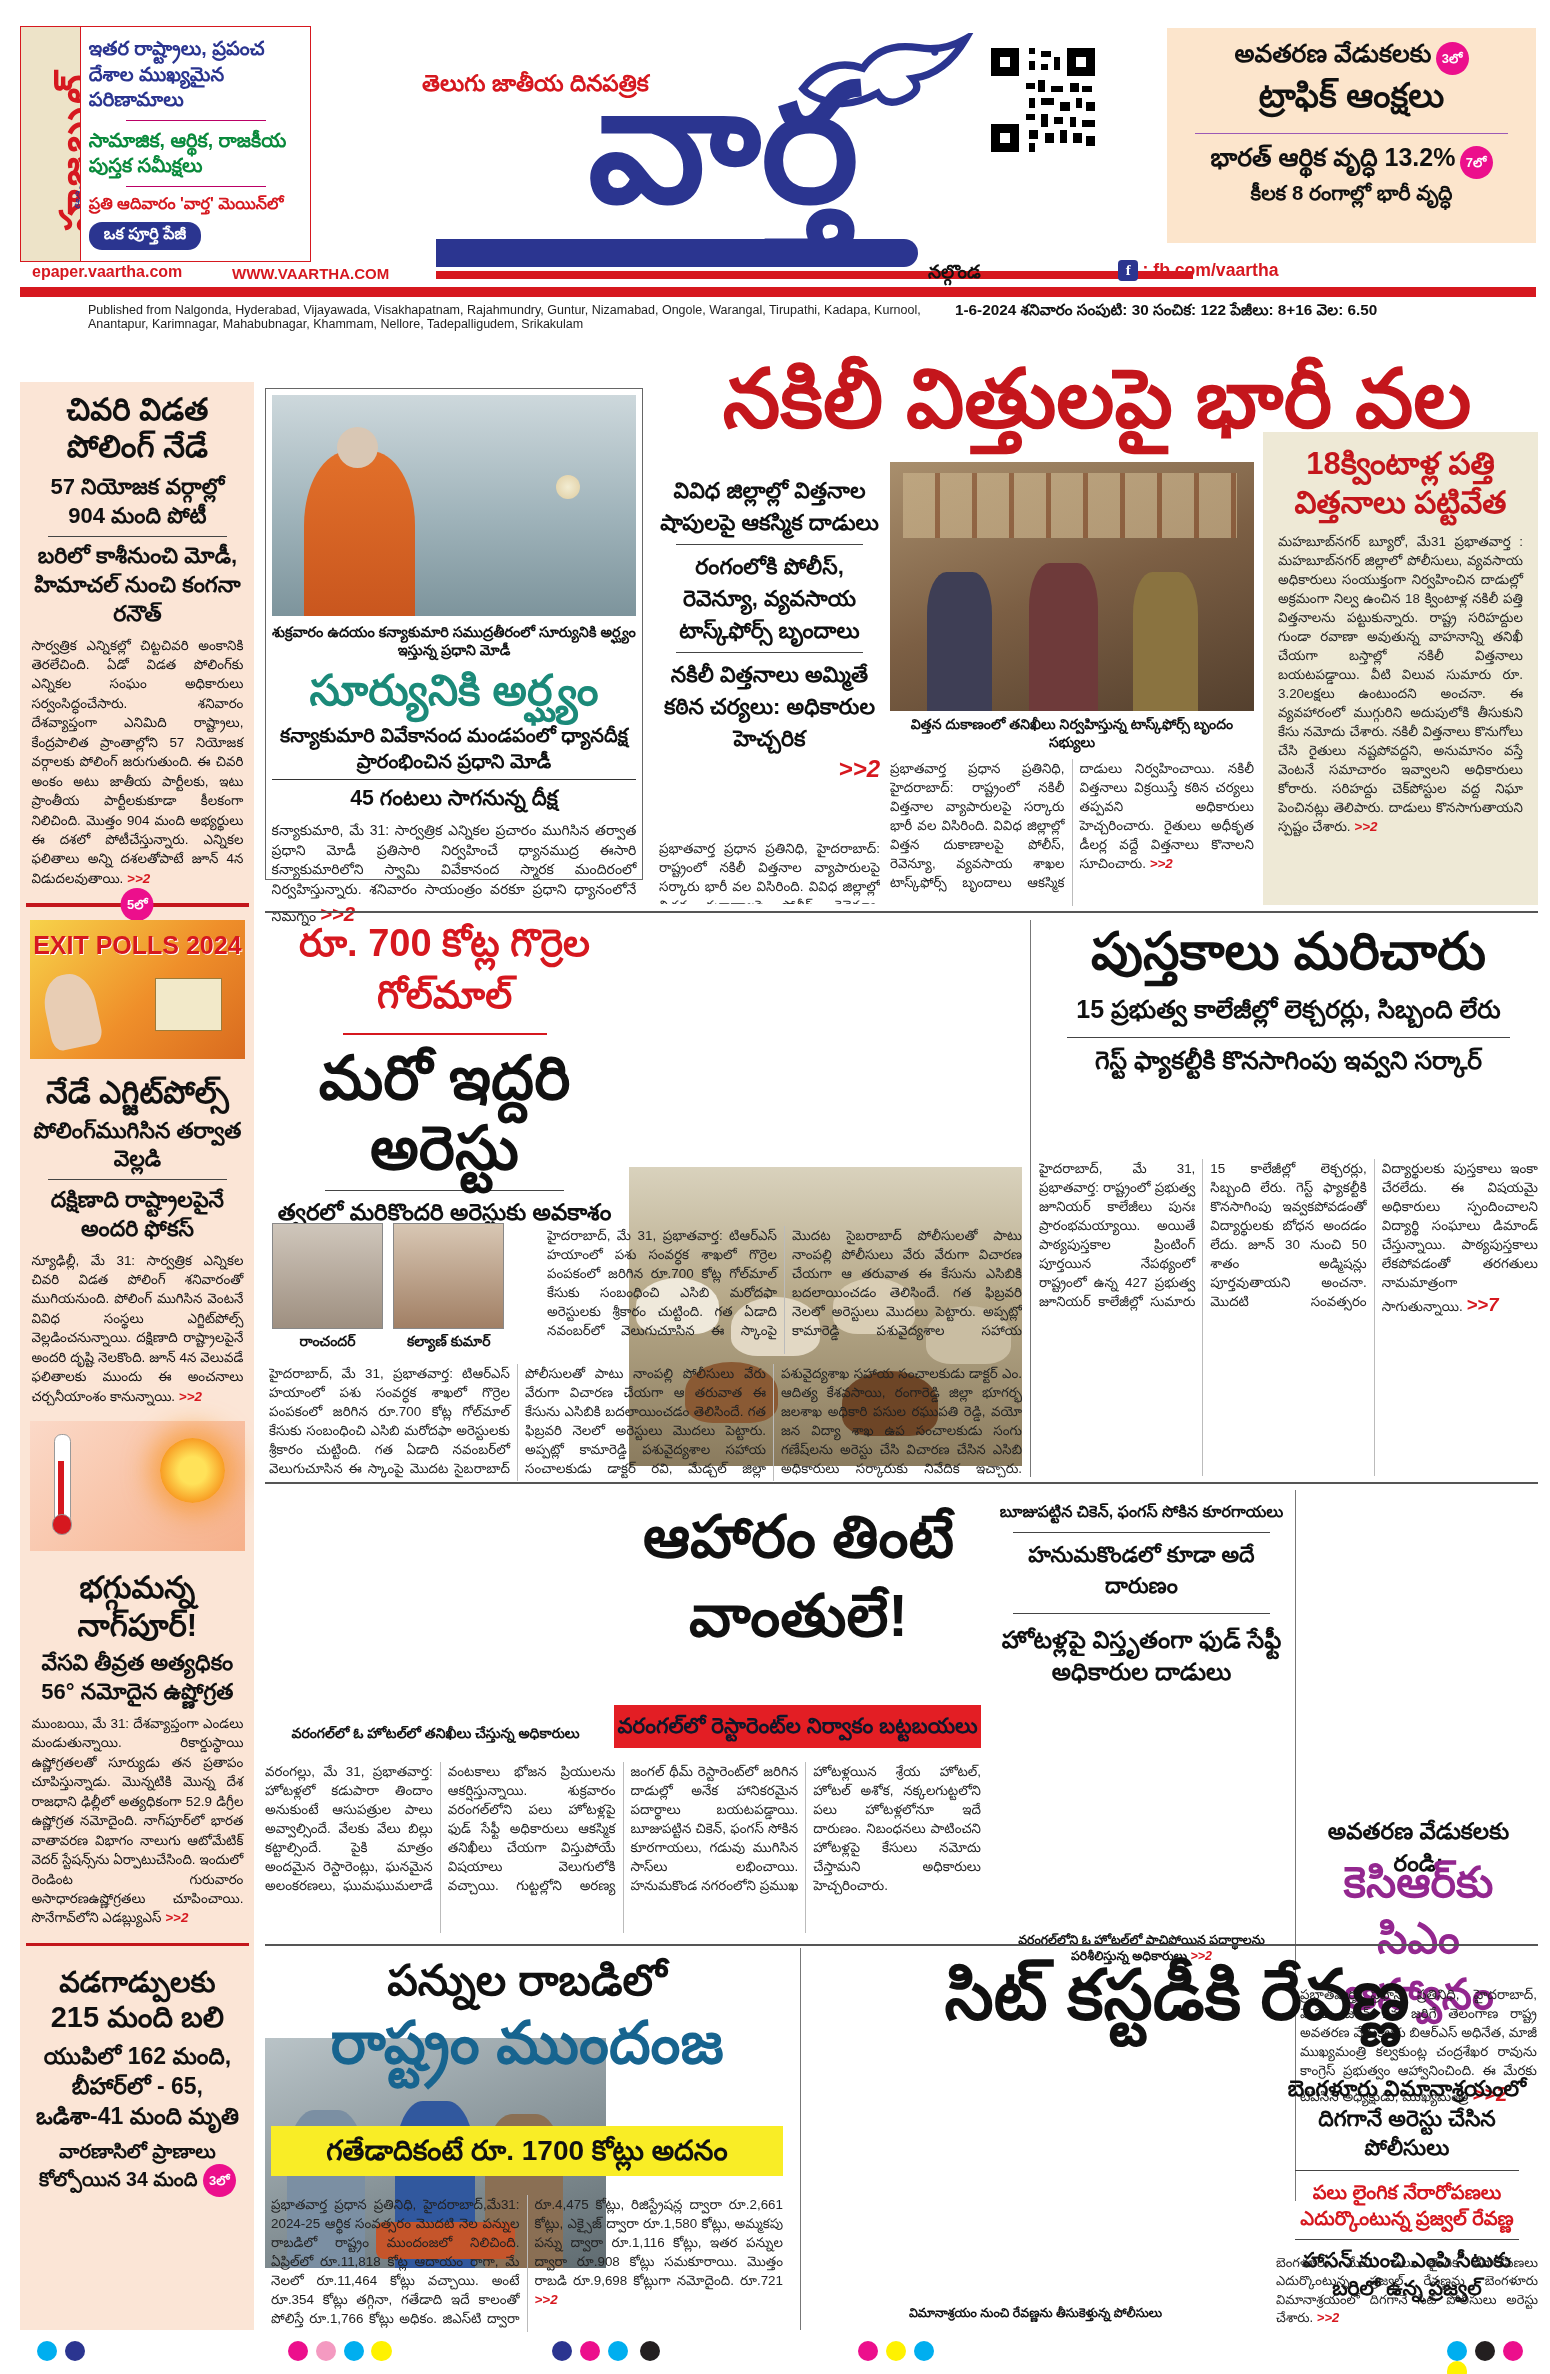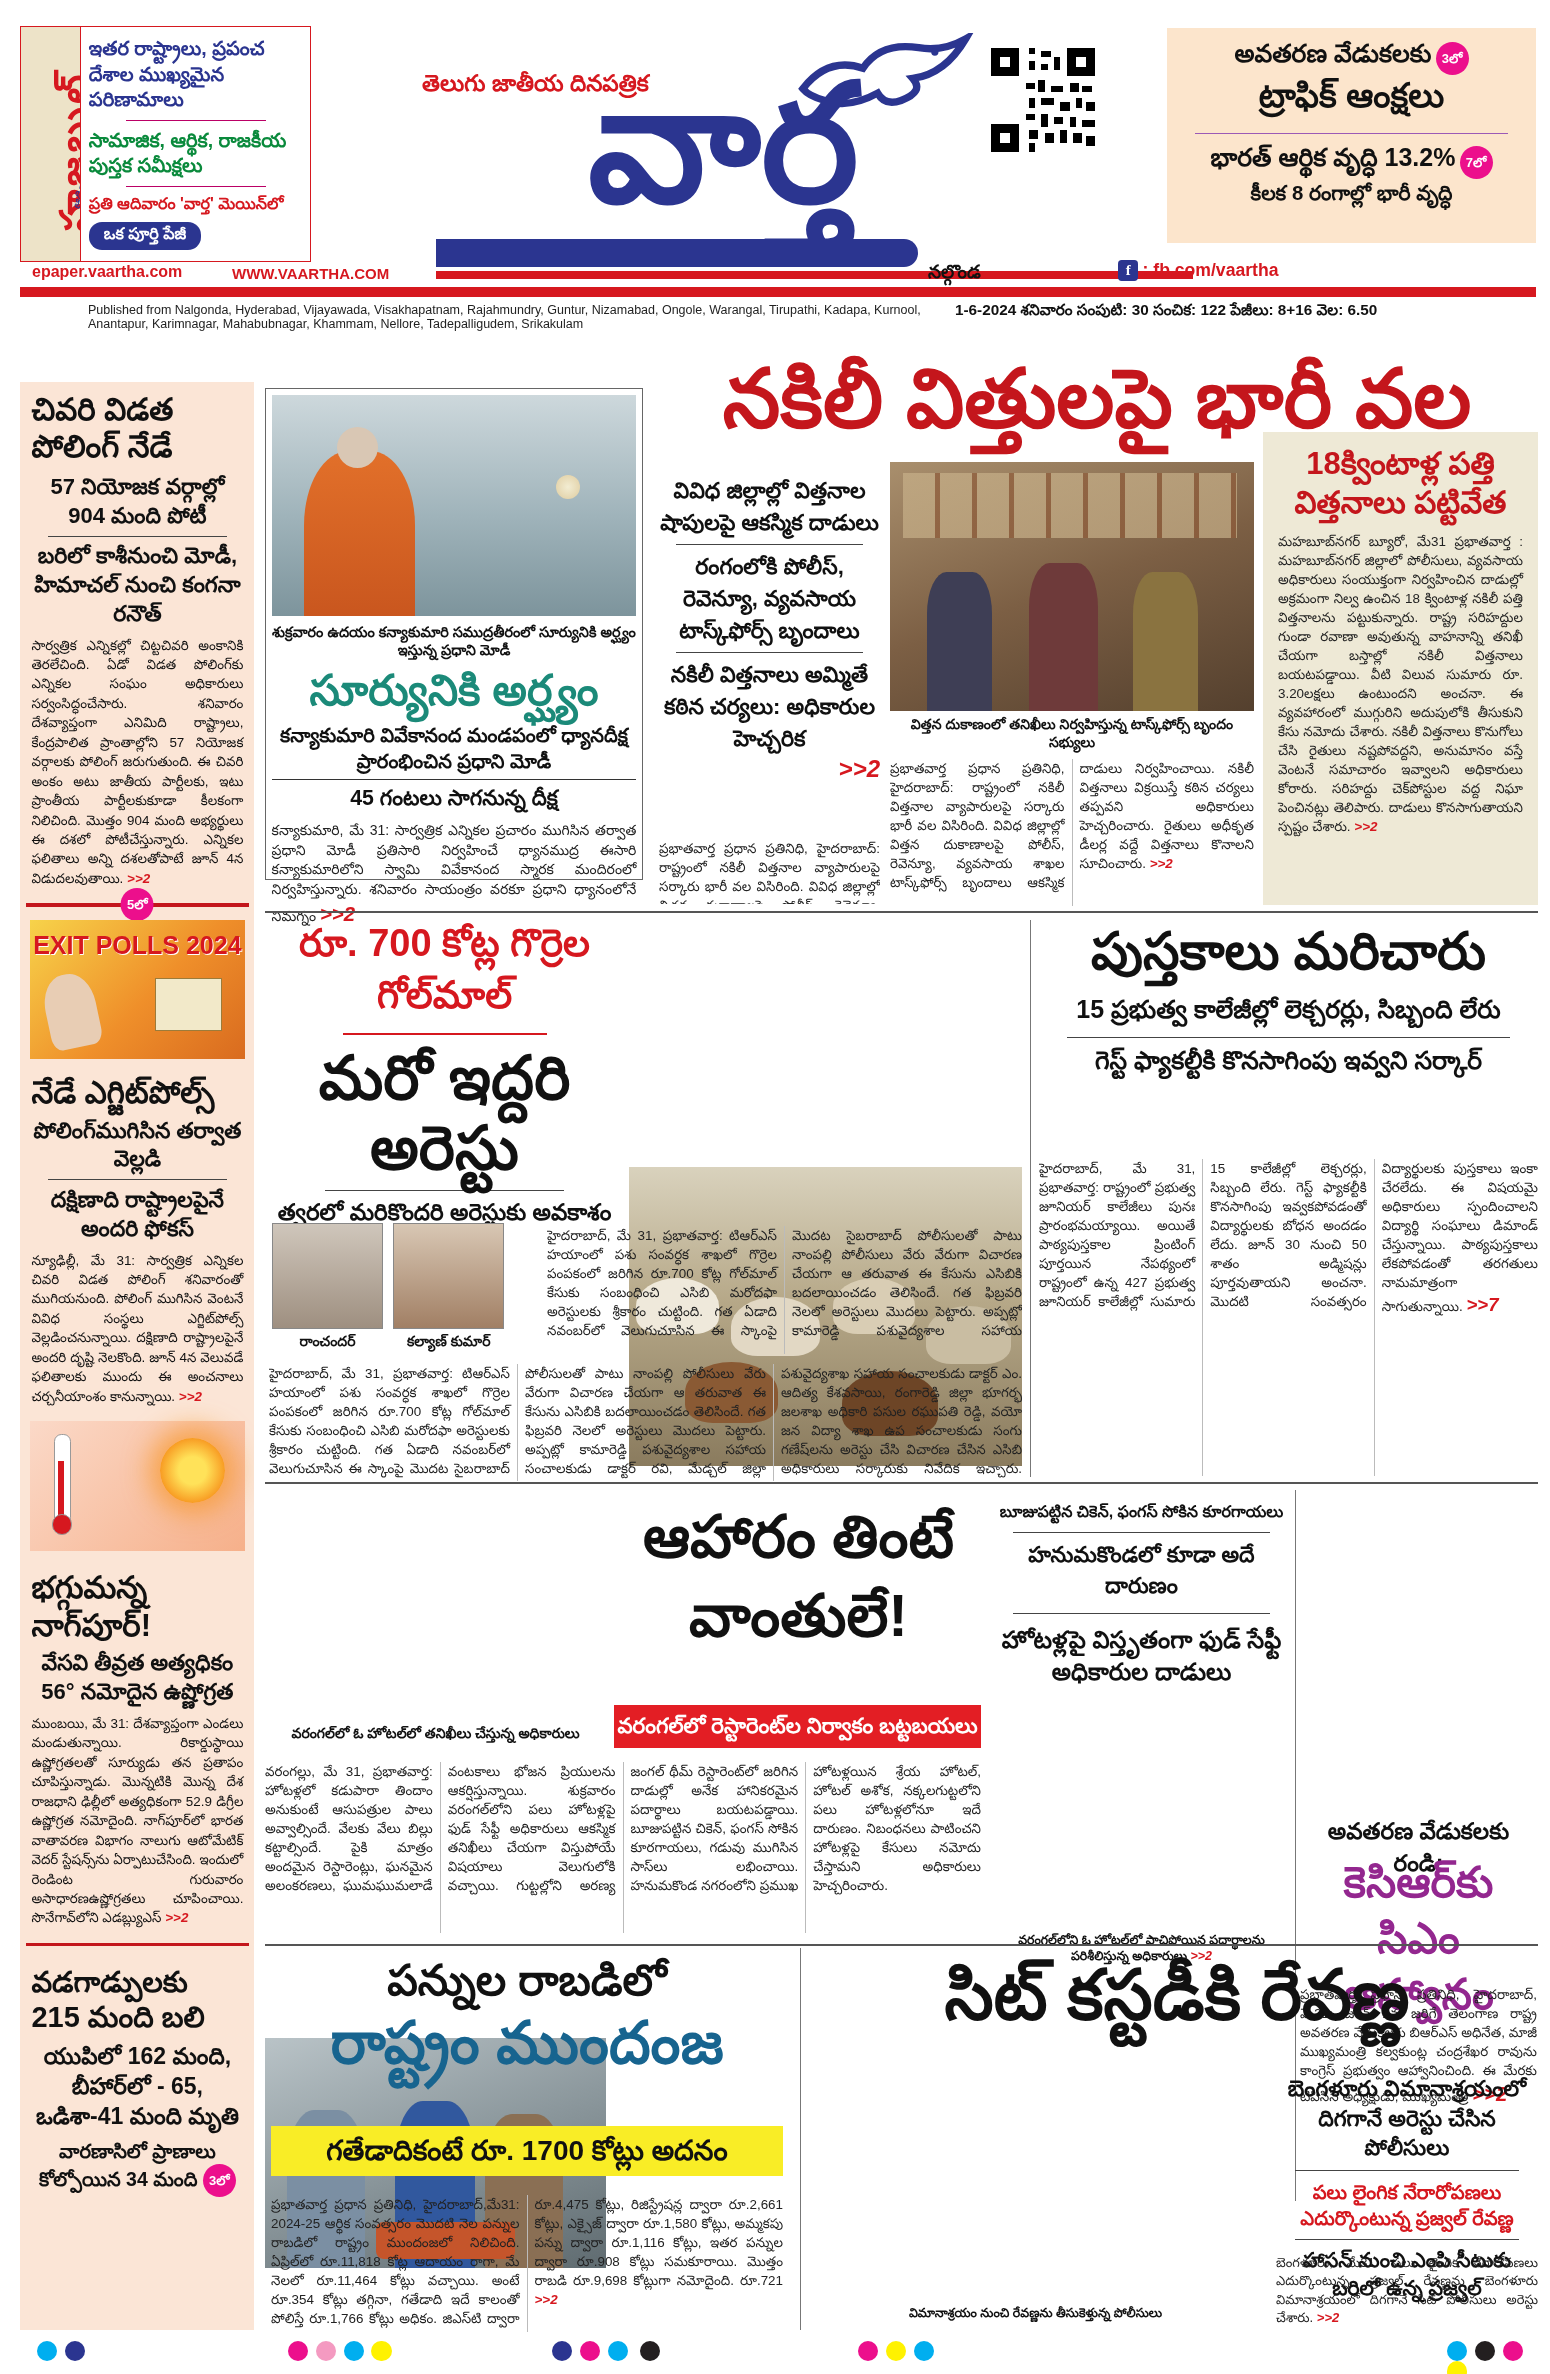--- a/index.html
+++ b/index.html
@@ -22,21 +22,21 @@
   .jump{color:#d6181f;font-weight:bold;font-style:italic;white-space:nowrap;}
   .badge{display:inline-block;background:#ec0f8c;color:#fff;border-radius:50%;
          width:33px;height:33px;line-height:33px;text-align:center;font-size:13px;font-weight:bold;vertical-align:middle;}
   .hline{background:#555;height:1.9px;}
   .vline{background:#777;width:0.9px;}
   .redline{background:#d6181f;}
   .photo{background:#9aa4a8;}
   .pinkcol{background:#fbe5d6;}
   .rule-thin{border-top:0.9px solid #444;margin:5.6px 16.7px;}
   .lc-sec{padding:9.3px 11px 5.6px 11px;}
-  .lc-h{font-size:31px;line-height:1.2;font-weight:bold;}
+  .lc-h{font-size:31px;line-height:1.2;font-weight:bold;text-align:center;}
   .lc-s{font-size:22px;line-height:1.3;font-weight:bold;text-align:center;}
   .lc-body{font-size:13.4px;line-height:1.45;text-align:justify;margin-top:7.4px;}
   .lc-red-div{height:3.7px;background:#c3161c;margin:9.3px 5.6px;position:relative;}
   .mark{display:inline-block;width:20.4px;height:20.4px;border-radius:50%;margin-right:7.4px;vertical-align:middle;}
 </style>
 </head>
 <body>
 
 <div id="page">
 
@@ -277,21 +277,21 @@
     <div style="position:absolute;right:43px;bottom:0;width:78px;height:154px;background:#8a6f54;border-radius:35% 35% 0 0;"></div>
     <div style="position:absolute;left:111px;bottom:9.3px;width:139px;height:37px;background:#c5552b;border-radius:7.4px;"></div>
   </div>
   <div class="abs cap ctr" style="left:265px;top:1725px;width:341px;">వరంగల్‌లో ఓ హోటల్‌లో తనిఖీలు చేస్తున్న అధికారులు</div>
 
   <div class="abs ctr" style="left:616px;top:1501px;width:365px;">
     <div class="b" style="font-size:59px;line-height:1.25;">ఆహారం తింటే</div>
     <div class="b" style="font-size:59px;line-height:1.4;">వాంతులే!</div>
   </div>
   <div class="abs ctr" style="left:614px;top:1705px;width:367px;height:43px;background:#e31e24;">
-    <span class="b" style="color:#ffffff;font-size:21.3px;line-height:43px;">వరంగల్‌లో రెస్టారెంట్‌ల నిర్వాకం బట్టబయలు</span>
+    <span class="b" style="color:#0f172a;font-size:21.3px;line-height:43px;">వరంగల్‌లో రెస్టారెంట్‌ల నిర్వాకం బట్టబయలు</span>
   </div>
 
   <div class="abs ctr" style="left:994px;top:1501px;width:295px;">
     <div class="b" style="font-size:16px;line-height:1.35;">బూజుపట్టిన చికెన్, ఫంగస్ సోకిన కూరగాయలు</div>
     <div class="rule-thin" style="margin:9.3px 18.6px;"></div>
     <div class="b" style="font-size:22px;">హనుమకొండలో కూడా అదే దారుణం</div>
     <div class="rule-thin" style="margin:9.3px 18.6px;"></div>
     <div class="b" style="font-size:24px;line-height:1.35;">హోటళ్లపై విస్తృతంగా ఫుడ్ సేఫ్టీ అధికారుల దాడులు</div>
   </div>
 

